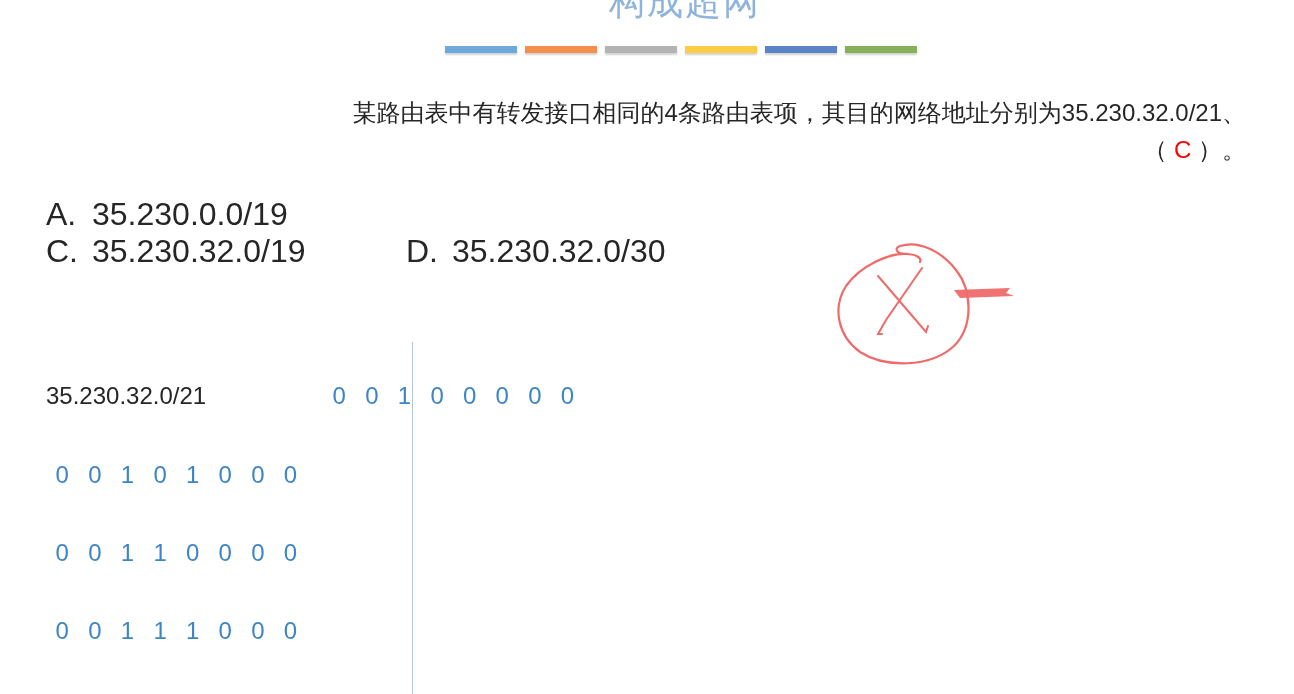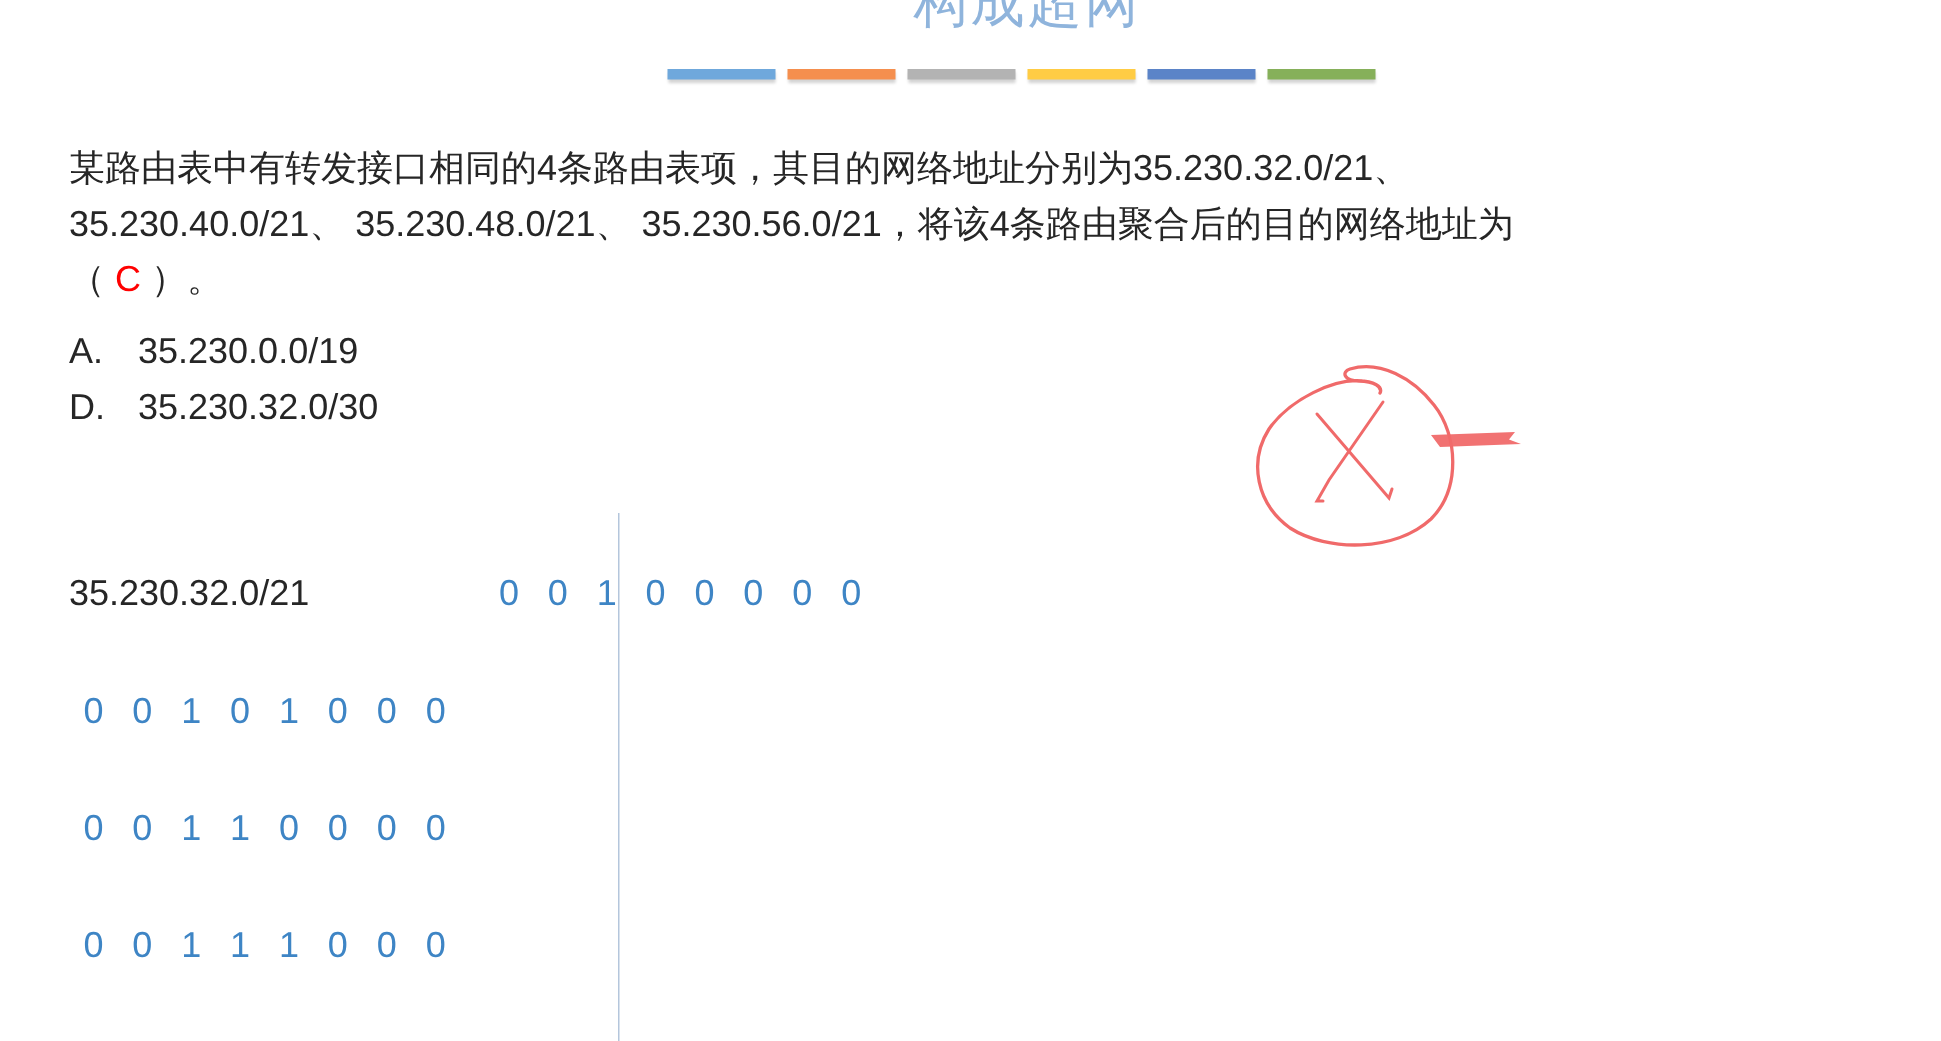--- a/index.html
+++ b/index.html
@@ -40,27 +40,27 @@
     }
     .question {
       position: absolute;
       left: 46px;
       top: 94px;
       font-size: 24px;
       line-height: 37px;
       width: 1200px;
       color: #262626;
     }
-    .q-line { white-space: nowrap; }
+    .q-line { white-space: nowrap; text-align: right; }
     .answer-letter { color: #ff0000; }
     .options {
       position: absolute;
       left: 46px;
-      top: 216px;
-      font-size: 24px;
+      top: 196px;
+      font-size: 32px;
       line-height: 37px;
     }
     .opt-row { display: flex; white-space: nowrap; }
     .opt { width: 360px; }
     .opt-label { display: inline-block; width: 46px; }
     .annotation {
       position: absolute;
       left: 830px;
       top: 236px;
       width: 200px;
@@ -95,31 +95,33 @@
   <div class="color-bar" style="background:#6fa8dc;width:72px"></div>
   <div class="color-bar" style="background:#f58f4e;width:72px"></div>
   <div class="color-bar" style="background:#b3b3b3;width:72px"></div>
   <div class="color-bar" style="background:#ffcc44;width:72px"></div>
   <div class="color-bar" style="background:#5b84c8;width:72px"></div>
   <div class="color-bar" style="background:#86b05a;width:72px"></div>
 </div>
 
 <div class="question">
   <div class="q-line">某路由表中有转发接口相同的4条路由表项，其目的网络地址分别为35.230.32.0/21、</div>
-  <div class="q-line">35.230.40.0/21、 35.230.48.0/21、 35.230.56.0/21，将该4条路由聚合后的目的网络地址为</div>
   <div class="q-line"><span>（ </span><span class="answer-letter">C</span><span>   ）。</span></div>
 </div>
 
 <div class="options">
   <div class="opt-row">
     <div class="opt">
       <span class="opt-label">A.</span><span>35.230.0.0/19</span>
     </div>
   </div>
   <div class="opt-row">
+    <div class="opt">
+      <span class="opt-label">C.</span><span>35.230.32.0/19</span>
+    </div>
     <div class="opt">
       <span class="opt-label">D.</span><span>35.230.32.0/30</span>
     </div>
   </div>
 </div>
 
 <div class="annotation">
   <svg width="200" height="140" viewBox="0 0 200 140" xmlns="http://www.w3.org/2000/svg">
     <path d="M78 18 C 60 16, 30 30, 16 50 C 2 72, 8 100, 30 116 C 55 132, 100 132, 124 110 C 144 90, 142 54, 126 34 C 112 16, 90 4, 70 10 C 64 12, 66 18, 76 18 C 86 18, 92 22, 90 26" fill="none" stroke="#f06a6a" stroke-width="2.2" stroke-linecap="round"></path>
     <path d="M48 40 L 96 96 L 98 90" fill="none" stroke="#f06a6a" stroke-width="2" stroke-linecap="round"></path>

